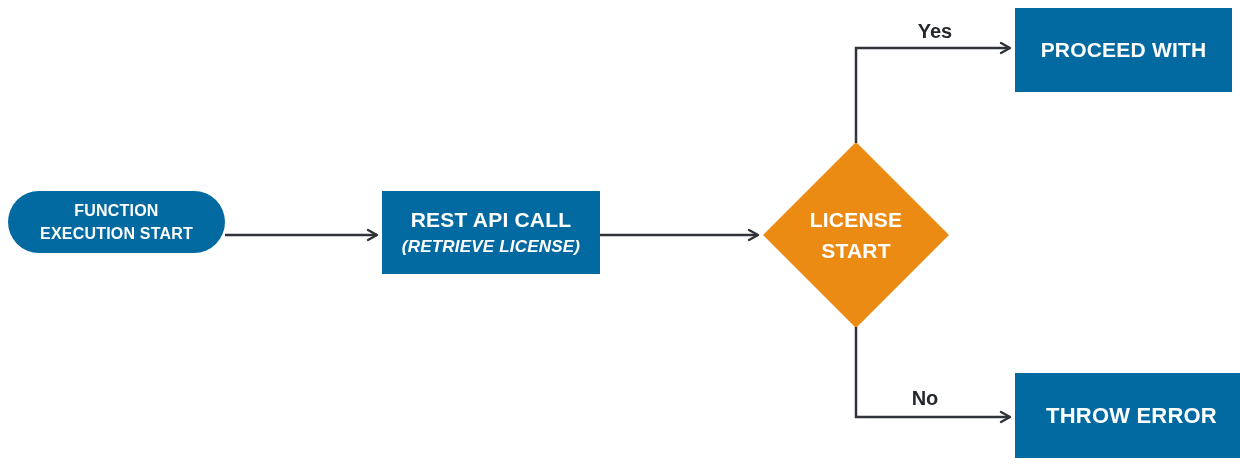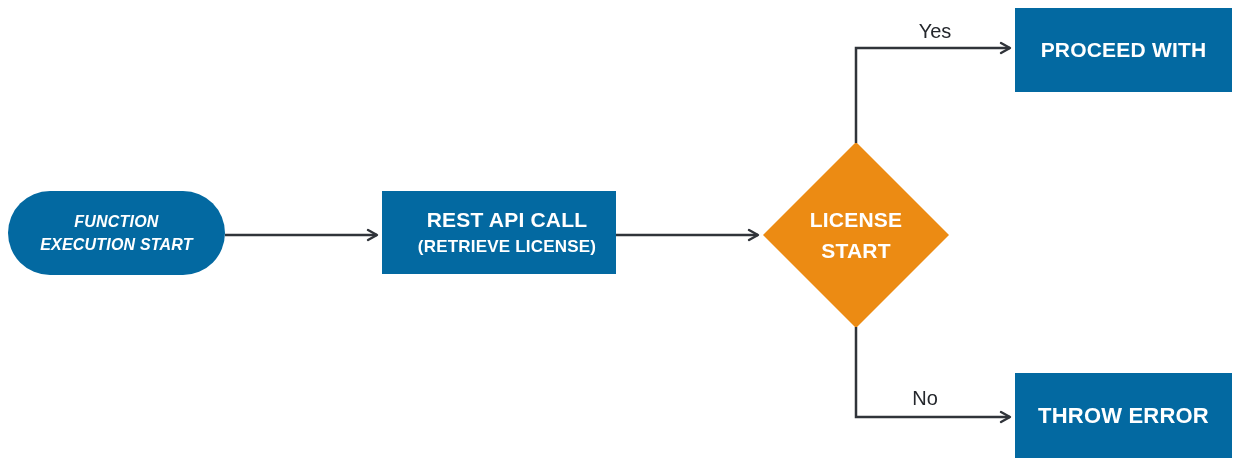--- a/index.html
+++ b/index.html
@@ -24,32 +24,30 @@
     flex-direction: column;
     align-items: center;
     justify-content: center;
     text-align: center;
     font-weight: bold;
     line-height: 1.45;
     letter-spacing: 0.2px;
   }
   .node-start {
     left: 8px; top: 191px;
-    width: 217px; height: 84px;
+    width: 217px; height: 62px;
     border-radius: 44px;
     font-size: 16px;
-    font-style: italic;
   }
   .node-rest {
     left: 382px; top: 191px;
     width: 218px; height: 83px;
     font-size: 21px;
-    padding-left: 16px;
   }
-  .node-rest .sub { font-size: 17px; }
+  .node-rest .sub { font-size: 17px; font-style: italic; }
   .node-decision-label {
     position: absolute;
     left: 771px; top: 142px;
     width: 170px; height: 186px;
     display: flex;
     flex-direction: column;
     align-items: center;
     justify-content: center;
     text-align: center;
     color: #ffffff;
@@ -61,28 +59,29 @@
   .node-proceed {
     left: 1015px; top: 8px;
     width: 217px; height: 84px;
     font-size: 21px;
     line-height: 1.55;
   }
   .node-error {
     left: 1015px; top: 373px;
     width: 217px; height: 85px;
     font-size: 22px;
+    padding-left: 8px;
   }
   .edge-label {
     position: absolute;
     width: 70px;
     text-align: center;
     color: #24272C;
     font-size: 20px;
-    font-weight: normal;
+    font-weight: bold;
   }
   .edge-label-yes { left: 900px; top: 20px; }
   .edge-label-no  { left: 890px; top: 387px; }
 </style>
 </head>
 <body>
 
 <div class="canvas">
 
   <svg class="connector-layer" viewBox="0 0 1240 466" xmlns="http://www.w3.org/2000/svg">

